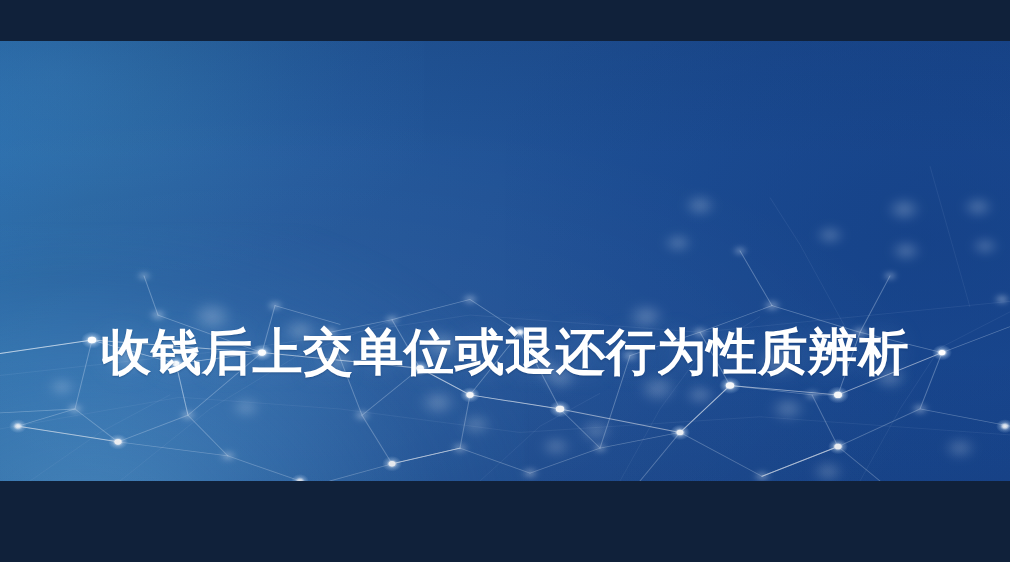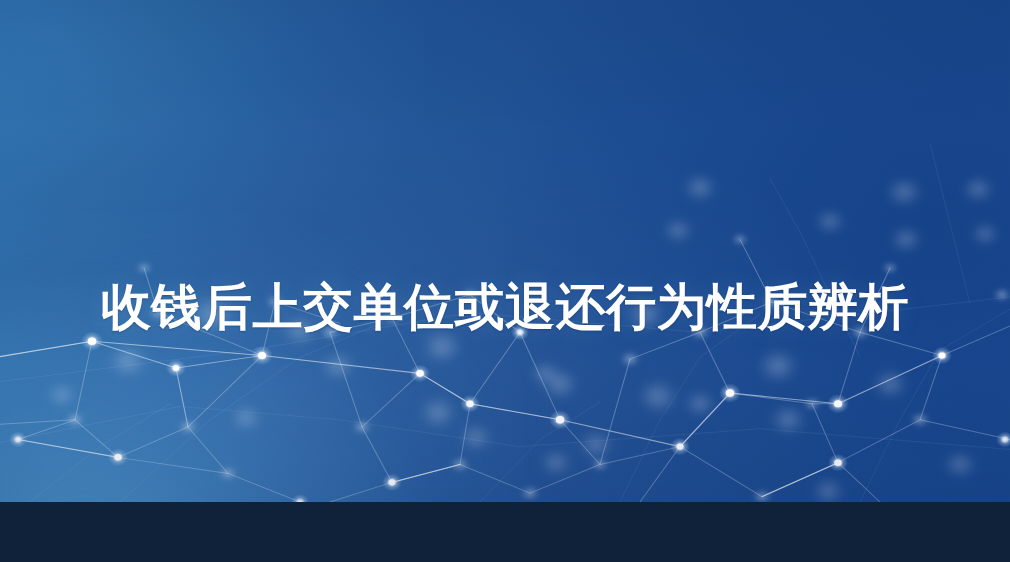--- a/index.html
+++ b/index.html
@@ -3,24 +3,25 @@
 <meta charset="utf-8">
 <style>
   html, body {
     margin: 0;
     padding: 0;
     background: #10213a;
   }
   #slide {
     position: relative;
     width: 1010px;
-    height: 502px;
+    height: 440px;
     overflow: hidden;
-    font-family: Liberation Mono, monospace;
+    font-family: Liberation Serif, serif;
     background: #1d5596;
+    margin-top: 41px;
   }
 
   
   .bg-base {
     position: absolute;
     inset: 0;
     background:
       linear-gradient(118deg,
         #2a6fae 0%,
         #27649f 14%,

